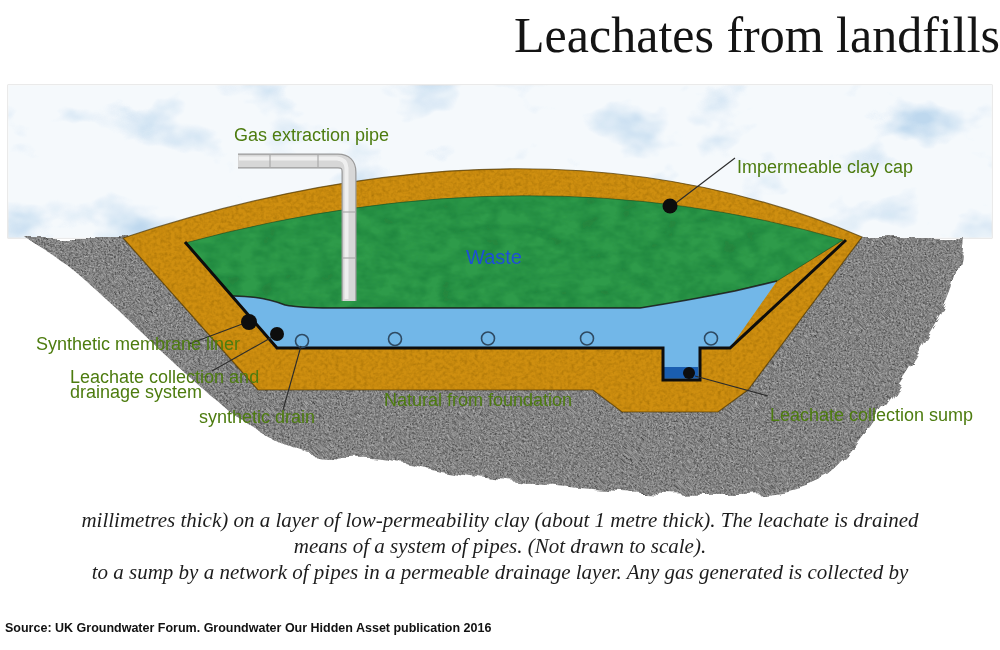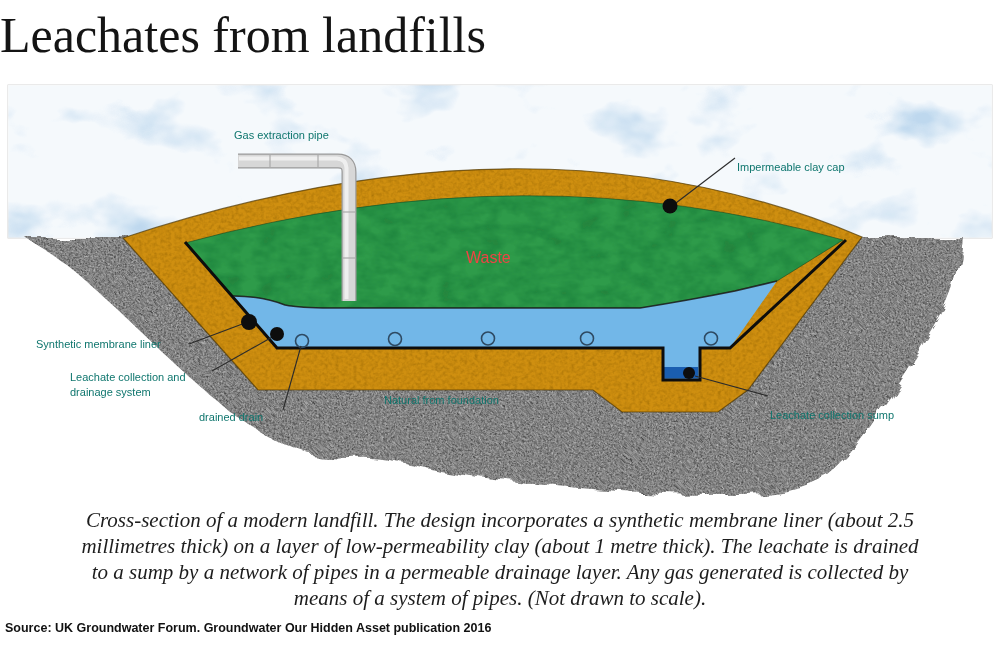--- a/index.html
+++ b/index.html
@@ -1,22 +1,22 @@
 <!DOCTYPE html>
 <html><head>
 <meta charset="utf-8">
 <style>
   html,body{margin:0;padding:0;background:#ffffff;}
   #stage{position:relative;width:1000px;height:650px;background:#ffffff;overflow:hidden;
          font-family:"Liberation Sans",sans-serif;}
   #art{position:absolute;left:0;top:0;}
-  .lbl{position:absolute;color:#0f766e;font-size:11px;line-height:15px;white-space:nowrap;}
-  #page-title{position:absolute;left:0;top:6px;width:100%;text-align:left;
+  .lbl{position:absolute;color:#4d7c0f;font-size:18px;line-height:15px;white-space:nowrap;}
+  #page-title{position:absolute;left:0;top:6px;width:100%;text-align:right;
       font-family:"Liberation Serif",serif;font-size:50px;color:#141414;letter-spacing:0px;}
-  #waste-lbl{font-size:16px;color:#ef4444;}
+  #waste-lbl{font-size:20px;color:#1d4ed8;}
   .two-line{white-space:nowrap;}
   #caption{position:absolute;left:0;top:507px;width:100%;text-align:center;
       font-family:"Liberation Serif",serif;font-style:italic;font-size:21px;line-height:26px;color:#1d1d1d;}
   #source-line{position:absolute;left:5px;top:621px;font-size:12.5px;font-weight:bold;color:#111;}
 </style>
 </head>
 <body>
 
 <div id="stage">
 
@@ -139,25 +139,24 @@
   <div id="page-title">Leachates from landfills</div>
 
   <div class="lbl" style="left:234px;top:128px;">Gas extraction pipe</div>
   <div class="lbl" style="left:737px;top:146px;margin-top:14px;">Impermeable clay cap</div>
   <div class="lbl" id="waste-lbl" style="left:466px;top:250px;">Waste</div>
   <div class="lbl" style="left:36px;top:337px;">Synthetic membrane liner</div>
   <div class="lbl two-line" style="left:70px;top:370px;width:170px;">
     <div>Leachate collection and</div>
     <div>drainage system</div>
   </div>
-  <div class="lbl" style="left:199px;top:410px;">drained drain</div>
+  <div class="lbl" style="left:199px;top:410px;">synthetic drain</div>
   <div class="lbl" style="left:384px;top:393px;">Natural from foundation</div>
   <div class="lbl" style="left:770px;top:388px;margin-top:20px;">Leachate collection sump</div>
 
   <div id="caption">
-    <div>Cross-section of a modern landfill. The design incorporates a synthetic membrane liner (about 2.5</div>
     <div>millimetres thick) on a layer of low-permeability clay (about 1 metre thick). The leachate is drained</div>
+    <div>means of a system of pipes. (Not drawn to scale).</div>
     <div>to a sump by a network of pipes in a permeable drainage layer. Any gas generated is collected by</div>
-    <div>means of a system of pipes. (Not drawn to scale).</div>
   </div>
 
   <div id="source-line">Source: UK Groundwater Forum. Groundwater Our Hidden Asset publication 2016</div>
 </div>
 
 </body></html>

